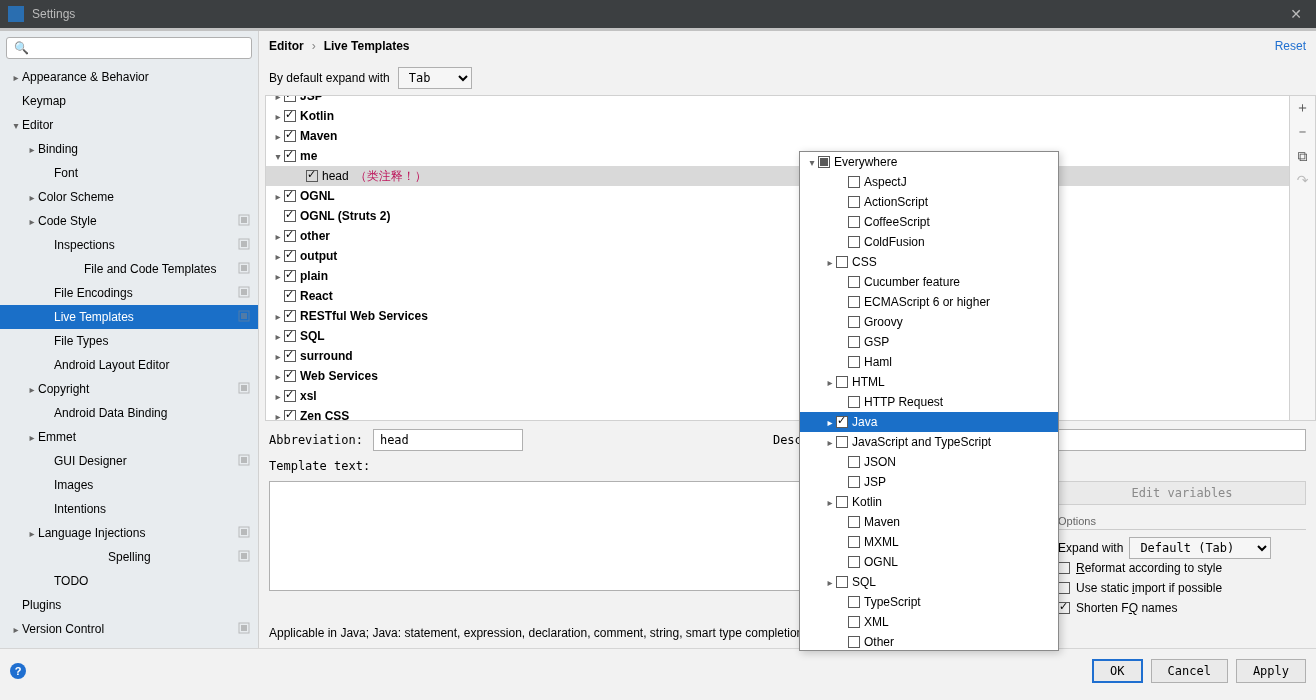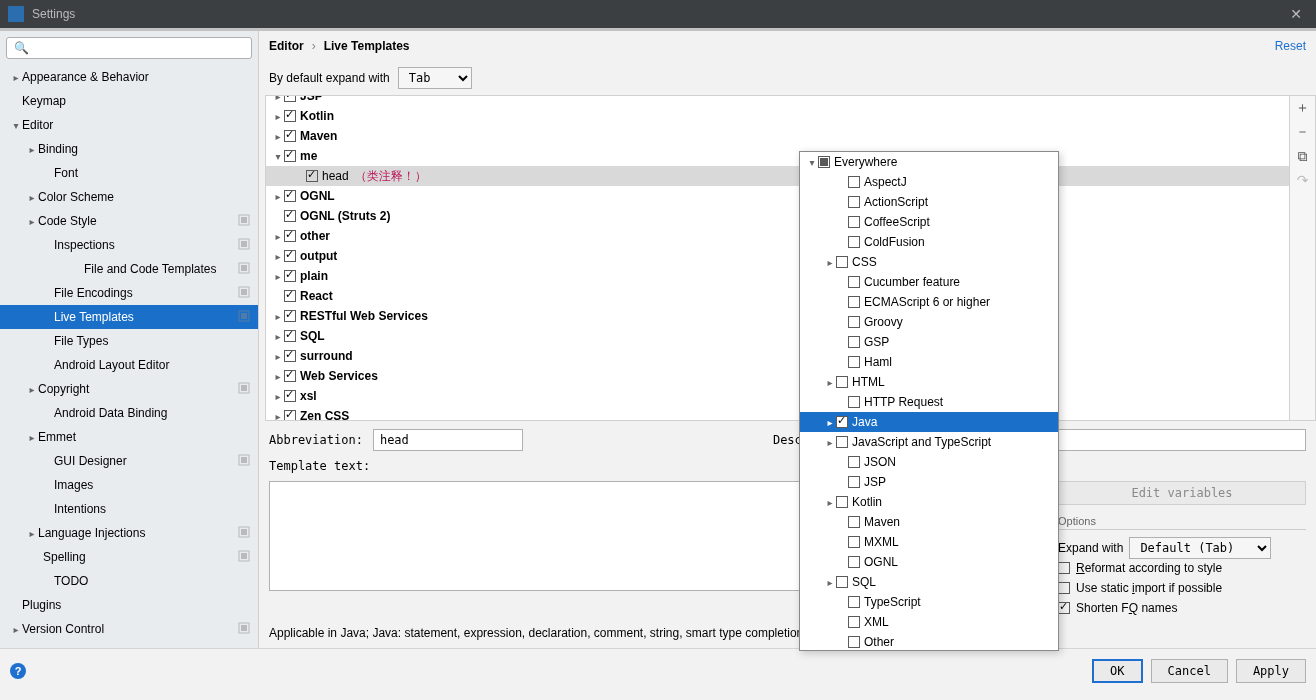--- a/index.html
+++ b/index.html
@@ -222,21 +222,21 @@
         <div class="tree-item" style="padding-left: 26px;">
           <span class="chev">▸</span>
           <span class="lbl">Language Injections</span>
           <span class="proj">
             <svg width="12" height="12" viewBox="0 0 12 12">
               <rect x="1" y="1" width="10" height="10" fill="none" stroke="#888"></rect>
               <rect x="3" y="3" width="6" height="6" fill="#888"></rect>
             </svg>
           </span>
         </div>
-        <div class="tree-item" style="padding-left: 31px;">
+        <div class="tree-item" style="padding-left: 60px; margin-left: 36px;">
           <span class="chev"></span>
           <span class="lbl">Spelling</span>
           <span class="proj">
             <svg width="12" height="12" viewBox="0 0 12 12">
               <rect x="1" y="1" width="10" height="10" fill="none" stroke="#888"></rect>
               <rect x="3" y="3" width="6" height="6" fill="#888"></rect>
             </svg>
           </span>
         </div>
         <div class="tree-item" style="padding-left: 42px;">

